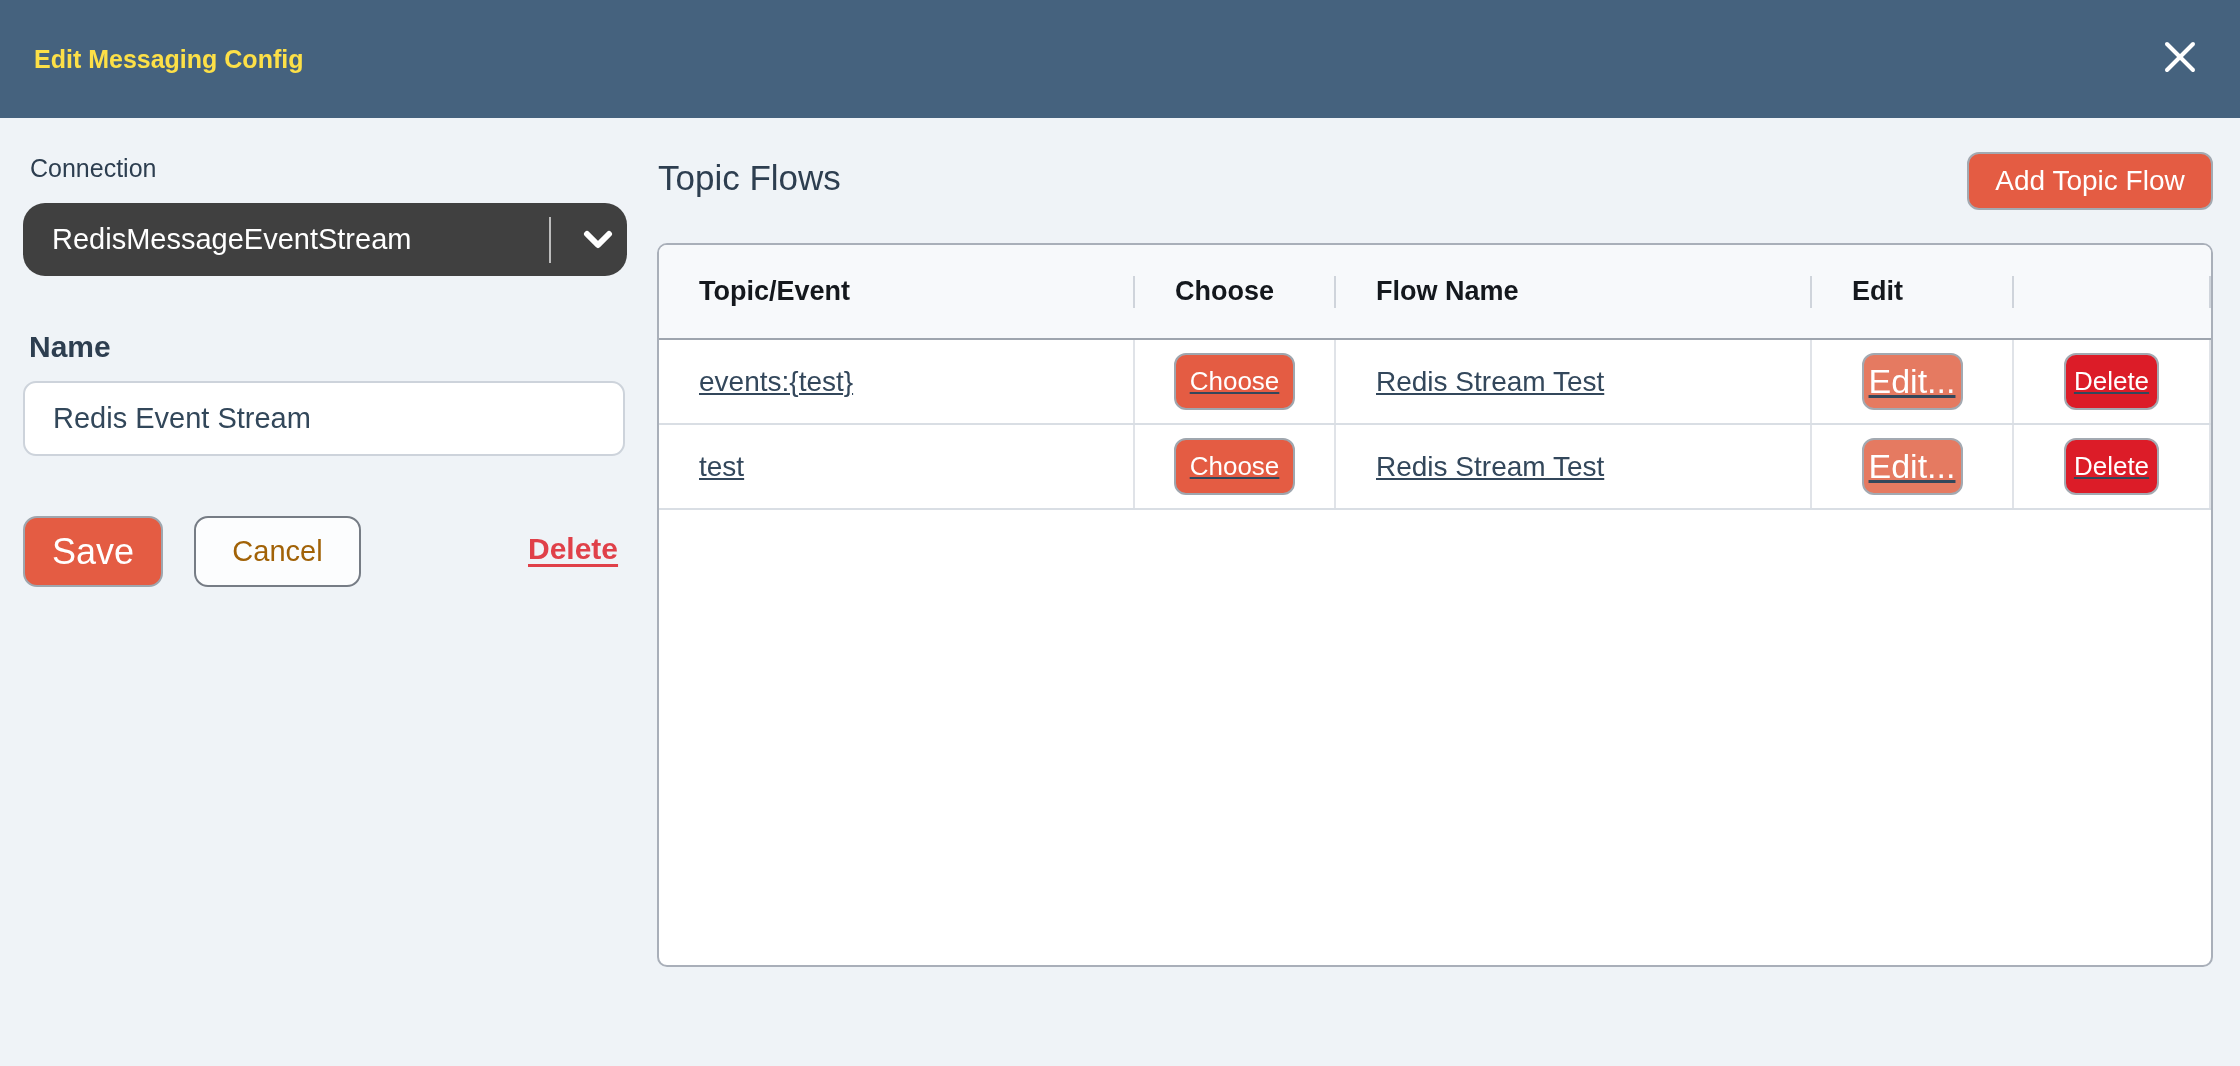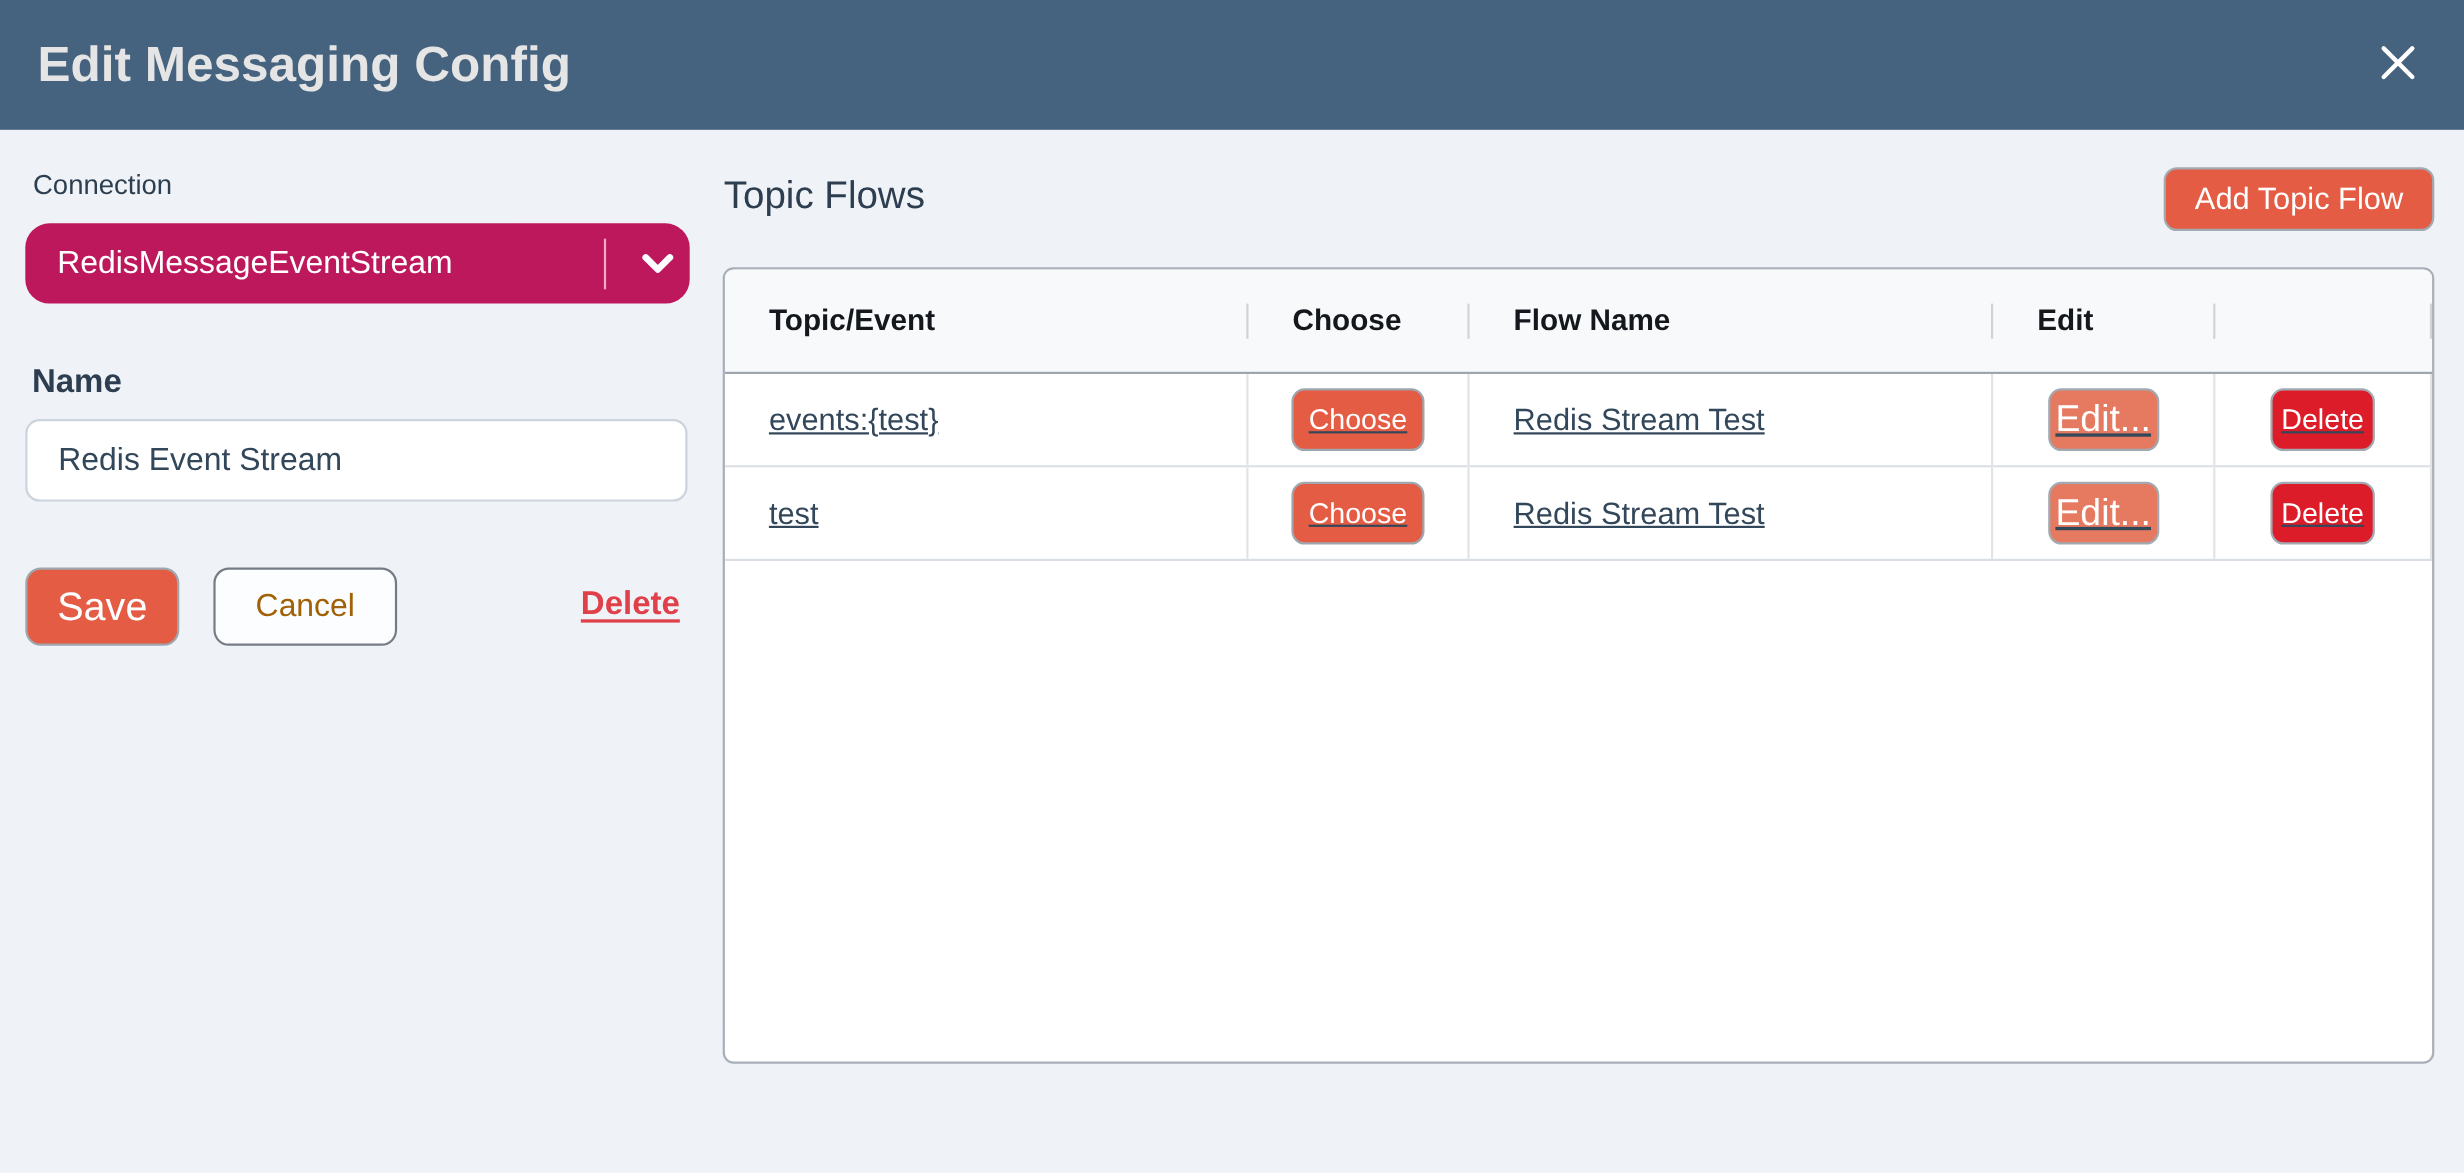--- a/index.html
+++ b/index.html
@@ -12,36 +12,36 @@
   }
 
   
   .modal-header {
     position: absolute; left: 0; top: 0; width: 2240px; height: 118px;
     background: #45627E;
     display: flex; align-items: center;
   }
   .modal-title {
     margin-left: 34px;
-    color: #e5e5e5; font-size: 45px; font-weight: 700;
+    color: #fde047; font-size: 25px; font-weight: 700;
   }
   .close-btn {
     position: absolute; right: 38px; top: 50%; transform: translateY(-50%);
     width: 44px; height: 44px; display: flex; align-items: center; justify-content: center;
     cursor: pointer;
   }
 
   
   .label-plain {
     position: absolute; left: 30px; top: 154px;
     font-size: 25px; color: #2D3E50;
   }
   .connection-select {
     position: absolute; left: 23px; top: 203px; width: 604px; height: 73px;
-    background: #be185d; border-radius: 22px;
+    background: #404040; border-radius: 22px;
     display: flex; align-items: center;
     color: #fff; cursor: pointer;
   }
   .connection-select .sel-text {
     margin-left: 29px; font-size: 29px; font-weight: 500; color: #FFFFFF;
     flex: 1;
   }
   .connection-select .sel-divider {
     width: 2px; height: 46px; background: rgba(255,255,255,0.65);
     margin-right: 18px;

